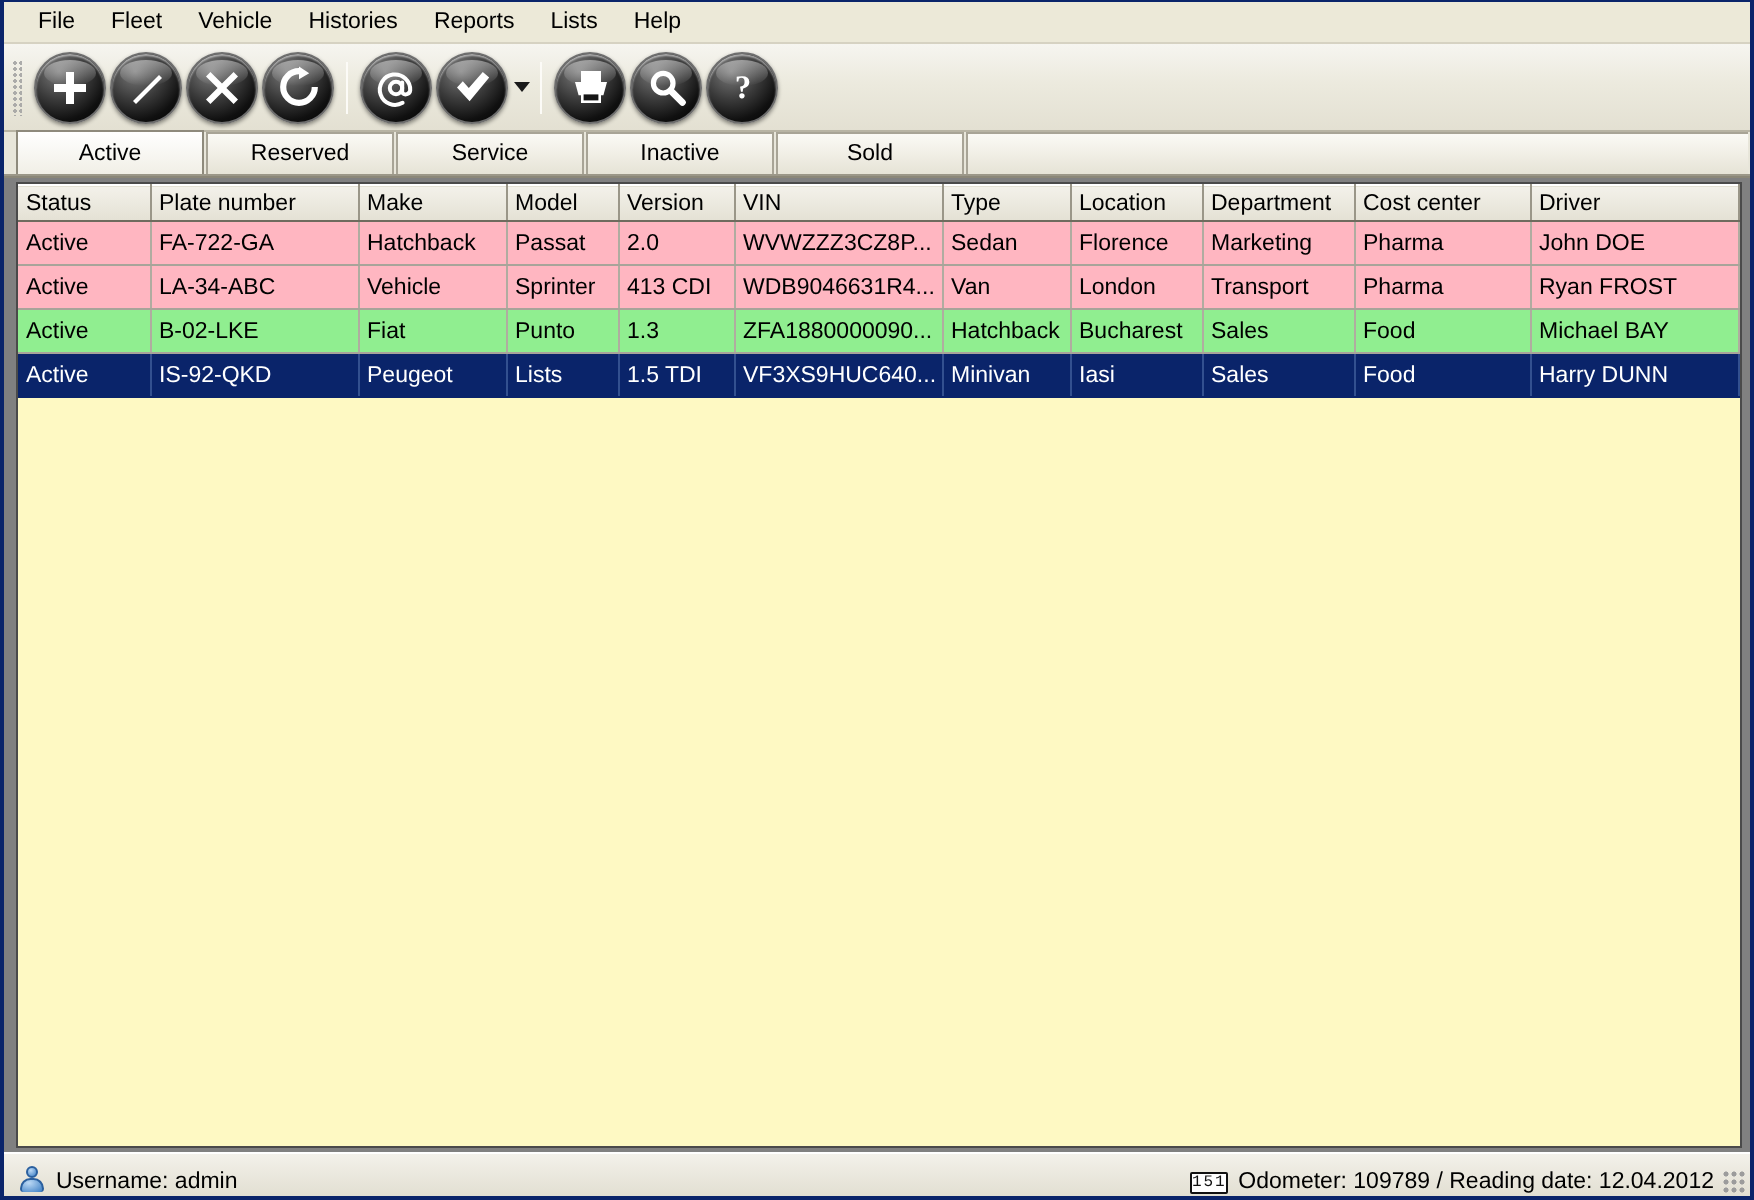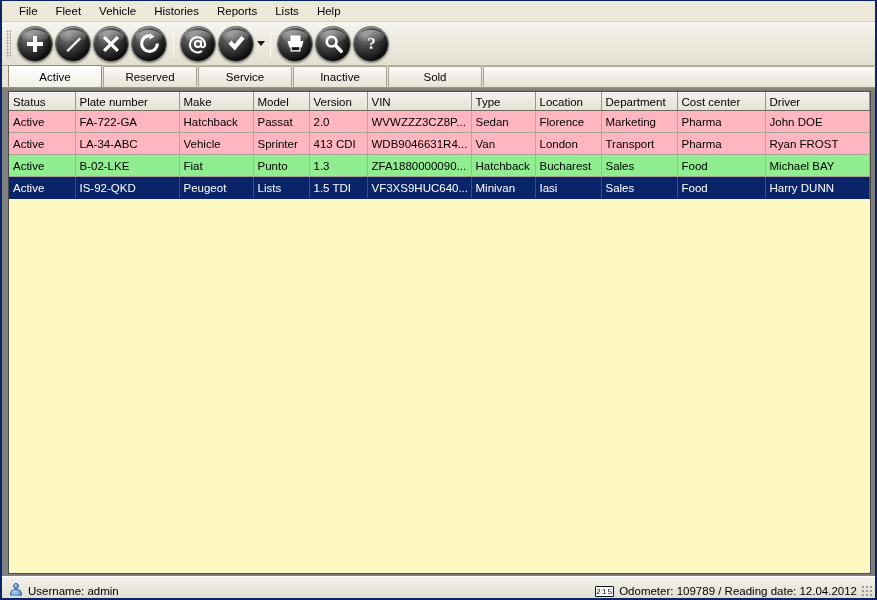--- a/index.html
+++ b/index.html
@@ -464,19 +464,19 @@
 
   <div class="statusbar">
     <div class="sb-cell">
       <span class="sb-ico ico-user">
           <i class="head"></i>
           <i class="body"></i>
         </span>
       <span>Username: admin</span>
     </div>
     <div class="sb-cell right">
-      <span class="ico-odo">215</span>
+      <span class="ico-odo">151</span>
       <span>Odometer: 109789 / Reading date: 12.04.2012</span>
     </div>
     <div class="sb-grip"></div>
   </div>
 
 </div>
 
 </body></html>

